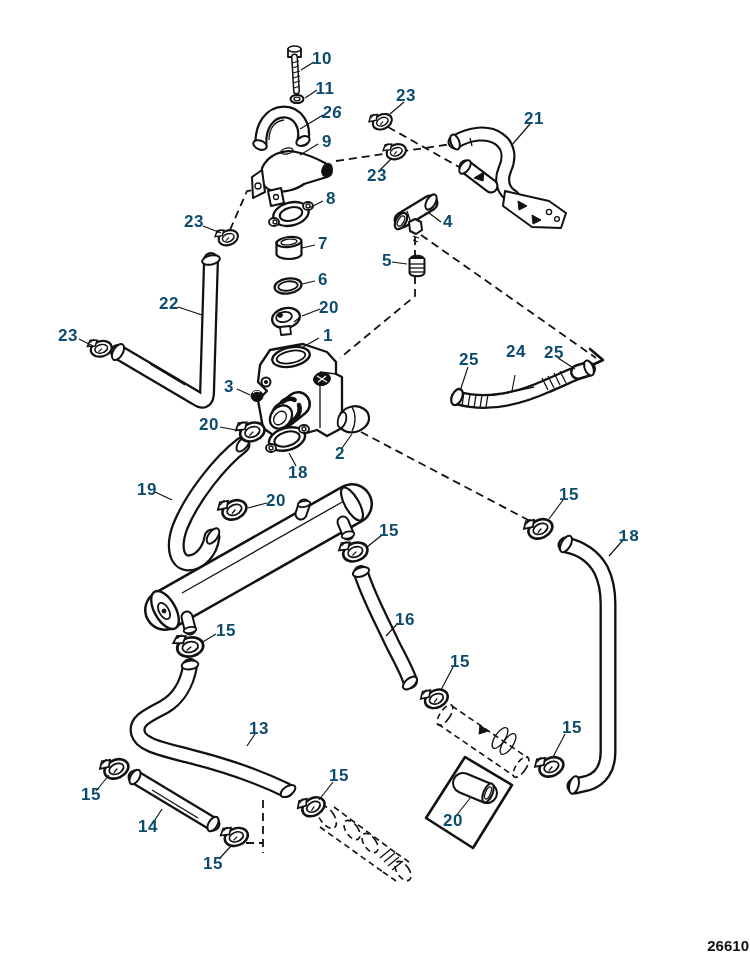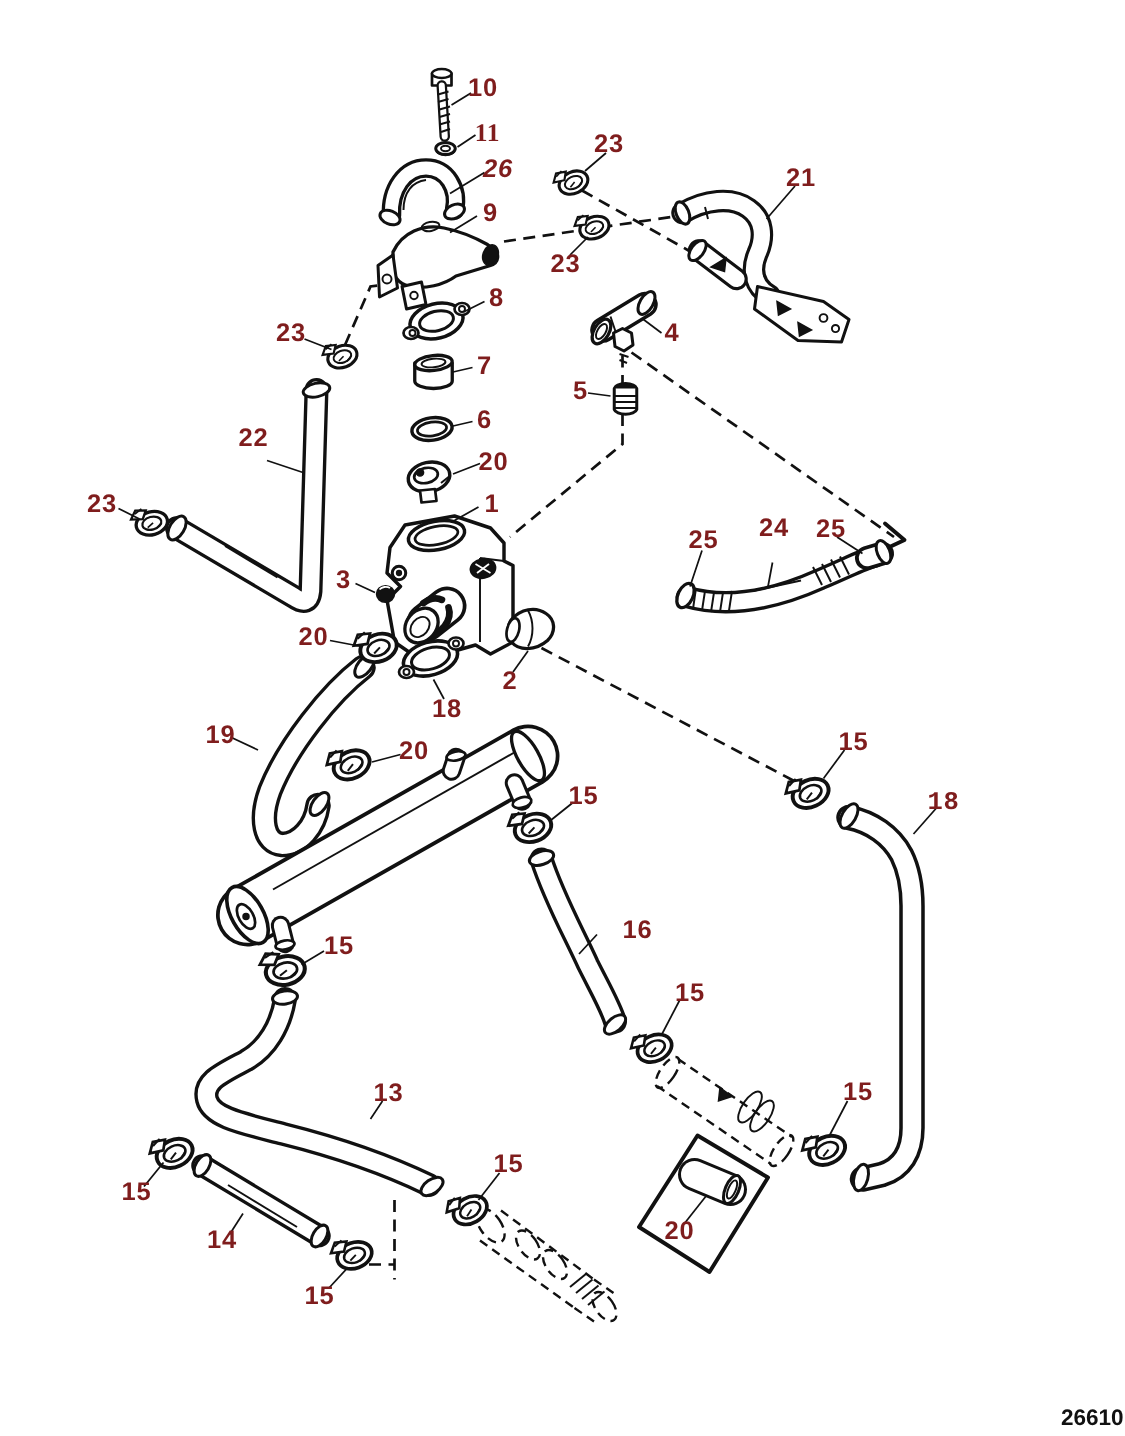--- a/index.html
+++ b/index.html
@@ -1,20 +1,20 @@
 <!DOCTYPE html>
 <html><head>
 <meta charset="utf-8">
 <style>
   html,body{margin:0;padding:0;background:#fff;}
   #stage{position:relative;width:750px;height:957px;background:#fff;overflow:hidden;
          font-family:"Liberation Sans",sans-serif;}
   #art{position:absolute;left:0;top:0;}
   .callout{position:absolute;transform:translate(-50%,-50%);
-           font:bold 17px "Liberation Sans",sans-serif;color:#7f1d1d;letter-spacing:.5px;
+           font:bold 17px "Liberation Sans",sans-serif;color:#0c4a6e;letter-spacing:.5px;
            white-space:nowrap;user-select:none;}
   #dwg-number{position:absolute;right:1px;bottom:3px;
               font:bold 15px "Liberation Sans",sans-serif;color:#111;}
   
   .o{stroke:#111;fill:none;stroke-linecap:round;stroke-linejoin:round;}
   .i{stroke:#fff;fill:none;stroke-linecap:round;stroke-linejoin:round;}
   .s{stroke:#111;fill:#fff;stroke-linecap:round;stroke-linejoin:round;}
   .k{stroke:#111;fill:#111;}
   .thin{stroke:#111;fill:none;stroke-width:1.3;}
   .leader{stroke:#111;stroke-width:1.15;}
@@ -379,50 +379,50 @@
     <line class="leader" x1="96" y1="791" x2="109" y2="775"></line>
     <line class="leader" x1="153" y1="823" x2="162" y2="809"></line>
     <line class="leader" x1="333" y1="782" x2="319" y2="800"></line>
     <line class="leader" x1="456" y1="816" x2="471" y2="797"></line>
     <line class="leader" x1="219" y1="859" x2="231" y2="846"></line>
   </g>
 </svg>
 
   <div id="callouts">
       <div class="callout" style="left: 322px; top: 59px;">10</div>
-      <div class="callout" style="left: 325px; top: 89px; font-family: Liberation Serif, serif;">11</div>
+      <div class="callout" style="left: 325px; top: 89px;">11</div>
       <div class="callout" style="left: 332px; top: 113px; font-style: italic;">26</div>
       <div class="callout" style="left: 327px; top: 142px;">9</div>
       <div class="callout" style="left: 406px; top: 96px;">23</div>
       <div class="callout" style="left: 534px; top: 119px;">21</div>
       <div class="callout" style="left: 377px; top: 176px;">23</div>
       <div class="callout" style="left: 194px; top: 222px;">23</div>
       <div class="callout" style="left: 331px; top: 199px;">8</div>
       <div class="callout" style="left: 448px; top: 222px;">4</div>
       <div class="callout" style="left: 323px; top: 244px;">7</div>
       <div class="callout" style="left: 387px; top: 261px;">5</div>
       <div class="callout" style="left: 323px; top: 280px;">6</div>
       <div class="callout" style="left: 329px; top: 308px;">20</div>
-      <div class="callout" style="left: 169px; top: 292px;">22</div>
+      <div class="callout" style="left: 169px; top: 304px;">22</div>
       <div class="callout" style="left: 328px; top: 336px;">1</div>
       <div class="callout" style="left: 68px; top: 336px;">23</div>
       <div class="callout" style="left: 469px; top: 360px;">25</div>
       <div class="callout" style="left: 516px; top: 352px;">24</div>
       <div class="callout" style="left: 554px; top: 353px;">25</div>
       <div class="callout" style="left: 229px; top: 387px;">3</div>
       <div class="callout" style="left: 209px; top: 425px;">20</div>
       <div class="callout" style="left: 340px; top: 454px;">2</div>
       <div class="callout" style="left: 298px; top: 473px;">18</div>
       <div class="callout" style="left: 147px; top: 490px; text-align: right;">19</div>
       <div class="callout" style="left: 276px; top: 501px;">20</div>
       <div class="callout" style="left: 569px; top: 495px;">15</div>
       <div class="callout" style="left: 629px; top: 536px; font-family: Liberation Mono, monospace;">18</div>
       <div class="callout" style="left: 389px; top: 531px;">15</div>
       <div class="callout" style="left: 226px; top: 631px;">15</div>
-      <div class="callout" style="left: 405px; top: 620px; margin-left: 20px;">16</div>
+      <div class="callout" style="left: 405px; top: 620px;">16</div>
       <div class="callout" style="left: 460px; top: 662px;">15</div>
       <div class="callout" style="left: 572px; top: 728px;">15</div>
       <div class="callout" style="left: 259px; top: 729px;">13</div>
       <div class="callout" style="left: 91px; top: 795px;">15</div>
       <div class="callout" style="left: 148px; top: 827px;">14</div>
       <div class="callout" style="left: 339px; top: 776px;">15</div>
       <div class="callout" style="left: 453px; top: 821px;">20</div>
       <div class="callout" style="left: 213px; top: 864px;">15</div>
     </div>
 

